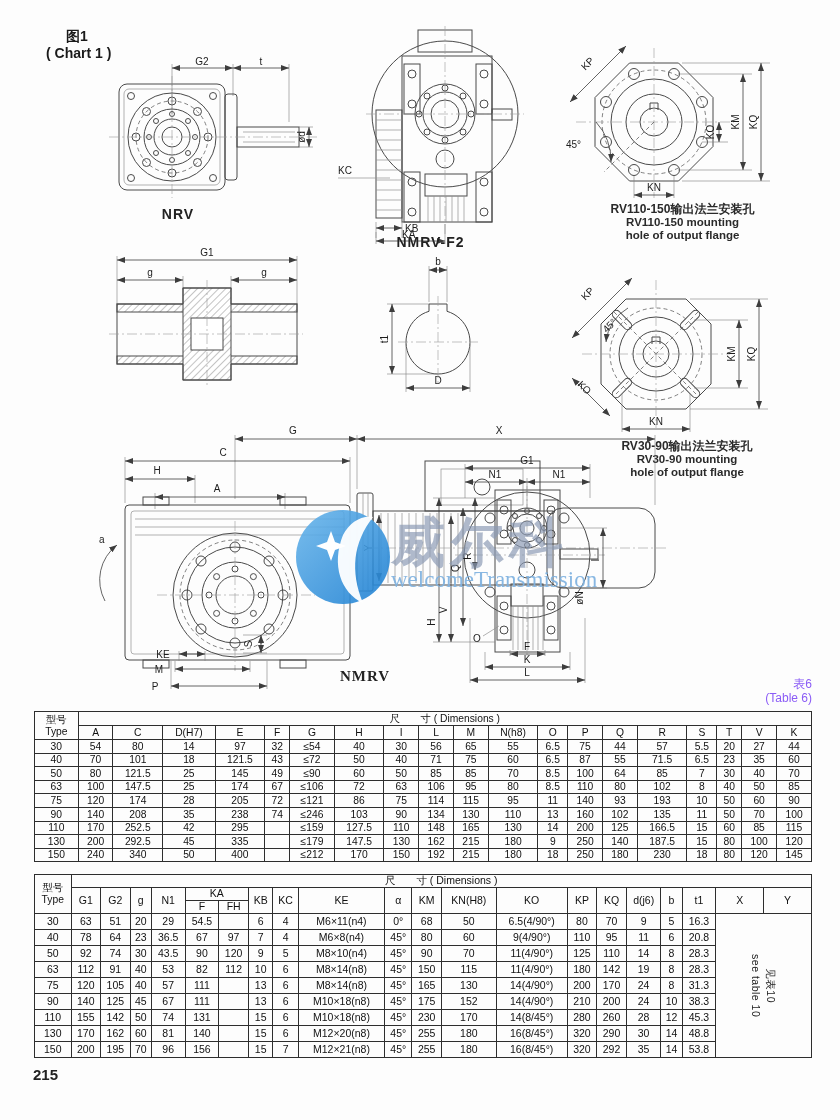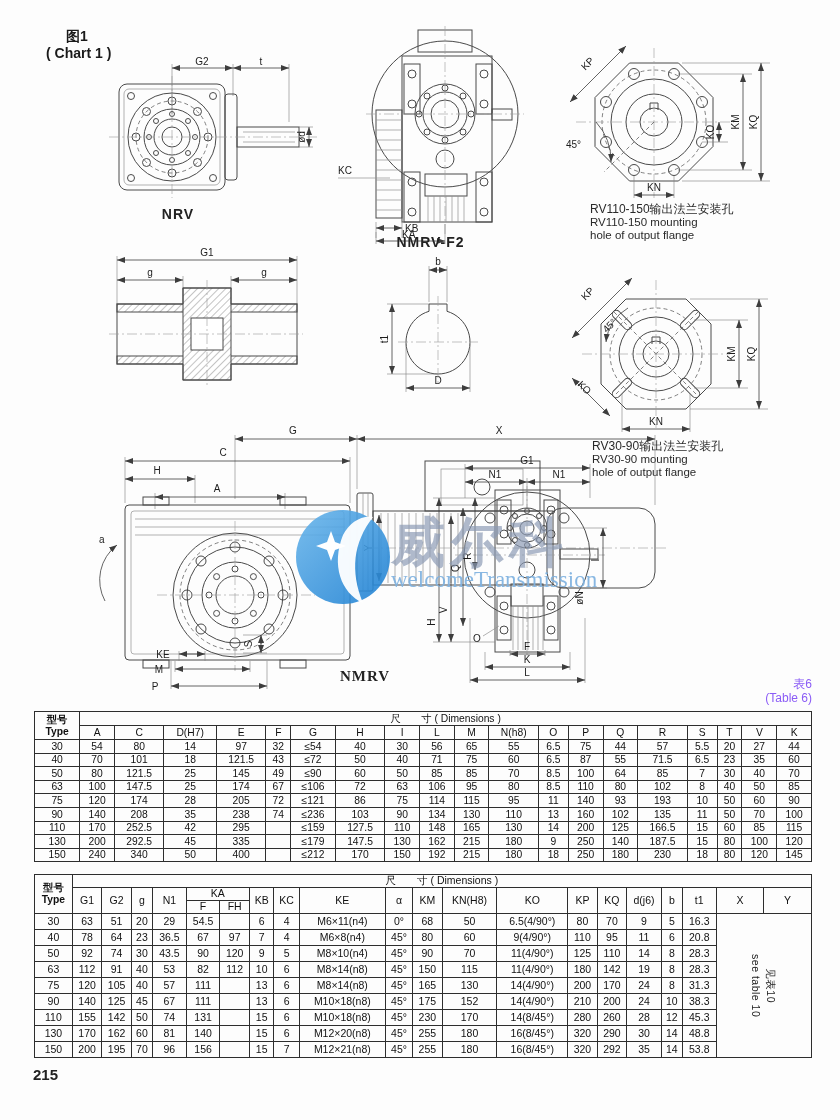--- a/index.html
+++ b/index.html
@@ -9,36 +9,36 @@
   svg{overflow:visible;}
   svg .ln{fill:none;stroke:#4a4a4a;stroke-width:1;}
   svg .thin{fill:none;stroke:#909090;stroke-width:.7;}
   svg .cl{fill:none;stroke:#9a9a9a;stroke-width:.6;stroke-dasharray:10 3 2 3;}
   svg .dsh{fill:none;stroke:#606060;stroke-width:.8;stroke-dasharray:4 3;}
   svg .dim{stroke:#3d3d3d;stroke-width:.8;fill:none;}
   svg .ext{stroke:#808080;stroke-width:.6;}
   svg .hat{fill:url(#hatch);stroke:#4a4a4a;stroke-width:1;}
   svg text{font-family:"Liberation Sans",sans-serif;font-size:10px;fill:#1c1c1c;}
   .cap{position:absolute;text-align:center;color:#222;font-weight:bold;font-size:14px;letter-spacing:1px;}
-  .smallcap{position:absolute;color:#2a2a2a;font-size:11.5px;line-height:13px;font-weight:normal;}
+  .smallcap{position:absolute;text-align:center;color:#2a2a2a;font-size:11.5px;line-height:13px;font-weight:bold;}
   .smallcap .cn{font-size:12px;}
   .figtag{position:absolute;color:#1a1a1a;font-weight:bold;font-size:14px;line-height:17px;}
   .t6{position:absolute;text-align:right;font-size:12px;line-height:14px;color:#8b5cf6;}
   .pagenum{position:absolute;font-size:15px;font-weight:bold;color:#222;}
   .tblwrap{position:absolute;}
   table{border-collapse:collapse;width:100%;table-layout:auto;color:#101010;}
   th,td{border:1px solid #2e2e2e;text-align:center;padding:0 1px;white-space:nowrap;
         font-weight:normal;line-height:1.12;}
   #t1 table{font-size:10.3px;}
   #t1 th{height:13px;}
   #t1 td{height:12.6px;}
   #t2 table{font-size:10.5px;}
   #t2 th{height:12px;}
   #t2 td{height:15px;}
-  th.typecol{white-space:pre-line;font-size:10.3px;font-weight:bold;}
+  th.typecol{white-space:pre-line;font-size:10.3px;}
   td.xycell{min-width:34px;vertical-align:middle;}
   .vtext{display:inline-block;transform:rotate(90deg);white-space:pre;
          font-size:10.5px;line-height:1.4;letter-spacing:.5px;color:#222;}
   .wm{position:absolute;left:293px;top:503px;width:340px;height:112px;pointer-events:none;z-index:5;}
   .wm-cn{position:absolute;left:98px;top:4px;font-size:54px;font-weight:bold;
          color:#8b9ab4;opacity:.68;letter-spacing:5px;white-space:nowrap;}
   .wm-en{position:absolute;left:98px;top:64px;font-size:23px;color:#7fb2e0;opacity:.92;
          font-family:"Liberation Serif",serif;white-space:nowrap;}
 </style>
 </head>
@@ -637,21 +637,21 @@
             <td>60</td>
             <td>90</td>
           </tr>
           <tr>
             <td>90</td>
             <td>140</td>
             <td>208</td>
             <td>35</td>
             <td>238</td>
             <td>74</td>
-            <td>≤236</td>
+            <td>≤246</td>
             <td>103</td>
             <td>90</td>
             <td>134</td>
             <td>130</td>
             <td>110</td>
             <td>13</td>
             <td>160</td>
             <td>102</td>
             <td>135</td>
             <td>11</td>

